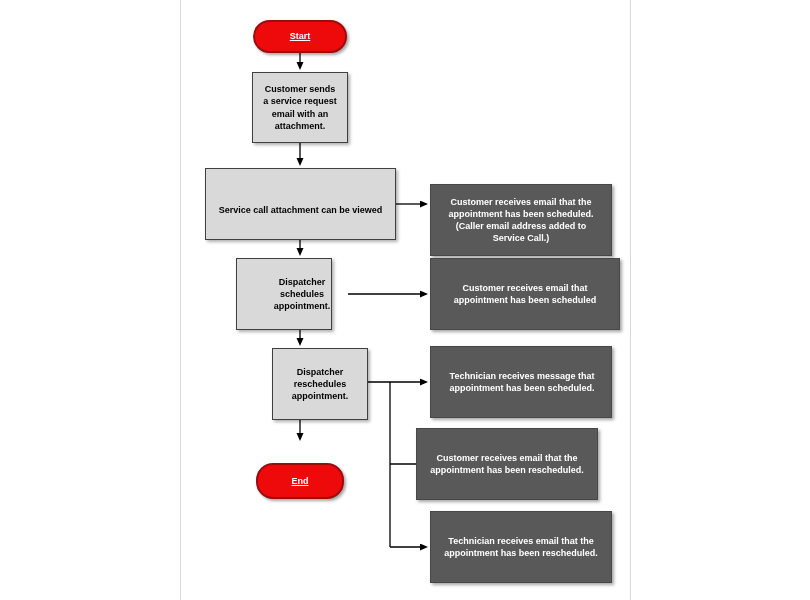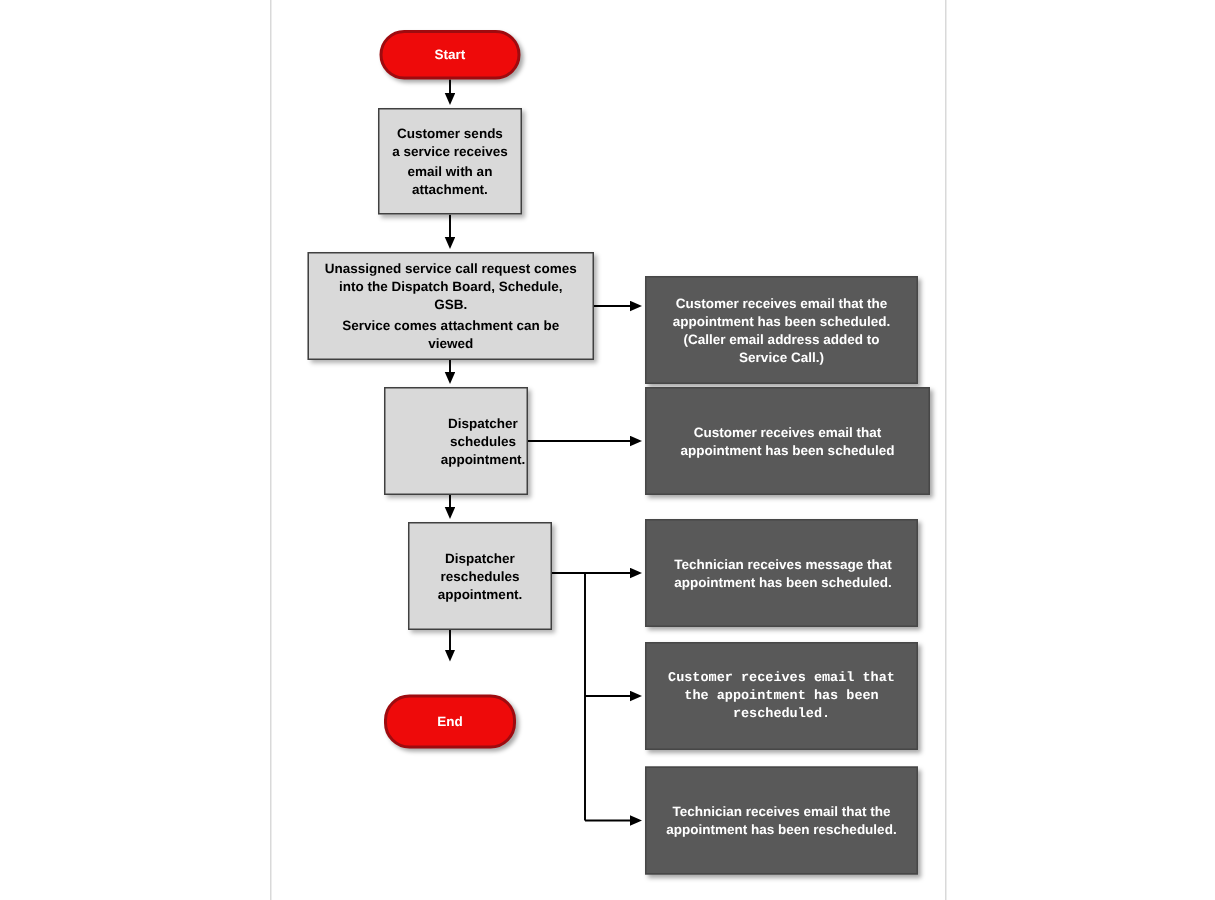--- a/index.html
+++ b/index.html
@@ -49,34 +49,35 @@
     color: #fff;
     padding: 4px 12px;
     box-shadow: 2px 2px 3px rgba(0,0,0,0.35);
   }
   .terminator {
     background: var(--terminator-fill, #ee0a0a);
     border: 2px solid var(--terminator-border, #9e0b0f);
     color: #fff;
     border-radius: 17px;
     box-shadow: 2px 2px 3px rgba(0,0,0,0.35);
+    text-decoration: underline;
   }
   .intake-line { display: block; }
   .intake-gap { height: 12px; }
   
   #n-start   { left: 253px; top: 20px;  width: 94px;  height: 33px; }
   #n-sends   { left: 252px; top: 72px;  width: 96px;  height: 71px; }
   #n-intake  { left: 205px; top: 168px; width: 191px; height: 72px; }
   #n-dark1   { left: 430px; top: 184px; width: 182px; height: 72px; }
-  #n-sched   { left: 256px; top: 258px; width: 96px;  height: 72px; padding-left: 44px; }
+  #n-sched   { left: 236px; top: 258px; width: 96px;  height: 72px; padding-left: 44px; }
   #n-dark2   { left: 430px; top: 258px; width: 190px; height: 72px; align-items: center; }
   #n-resched { left: 252px; top: 348px; width: 96px;  height: 72px; margin-left: 20px; }
   #n-dark3   { left: 430px; top: 346px; width: 182px; height: 72px; padding-left: 14px; }
   #n-end     { left: 256px; top: 443px; width: 88px;  height: 36px; margin-top: 20px; }
-  #n-dark4   { left: 430px; top: 428px; width: 182px; height: 72px; font-family: Liberation Mono, monospace; }
+  #n-dark4   { left: 416px; top: 428px; width: 182px; height: 72px; }
   #n-dark5   { left: 430px; top: 511px; width: 182px; height: 72px; text-align: center; }
 </style>
 </head>
 <body>
 
 <div class="page"></div>
 
 <svg class="connectors" viewBox="0 0 810 600">
   <defs>
     <marker id="arrow" markerUnits="userSpaceOnUse" markerWidth="9" markerHeight="9" refX="6" refY="3.5" orient="auto">
@@ -94,27 +95,26 @@
   <line x1="390" y1="464" x2="426" y2="464" marker-end="url(#arrow)"></line>
   <line x1="390" y1="547" x2="426" y2="547" marker-end="url(#arrow)"></line>
   <line x1="300" y1="420" x2="300" y2="439" marker-end="url(#arrow)"></line>
 </svg>
 
 <div id="n-start" class="node terminator">
   <span>Start</span>
 </div>
 
 <div id="n-sends" class="node process">
-  <span>Customer sends a service receives email with an attachment.</span>
+  <span>Customer sends a service request email with an attachment.</span>
 </div>
 
 <div id="n-intake" class="node process">
-  <span class="intake-line">Unassigned service call request comes into the Dispatch Board, Schedule, GSB.</span>
   <span class="intake-gap"></span>
-  <span class="intake-line">Service comes attachment can be viewed</span>
+  <span class="intake-line">Service call attachment can be viewed</span>
 </div>
 
 <div id="n-dark1" class="node dark">
   <span>Customer receives email that the appointment has been scheduled. (Caller email address added to Service Call.)</span>
 </div>
 
 <div id="n-sched" class="node process">
   <span>Dispatcher schedules appointment.</span>
 </div>
 

